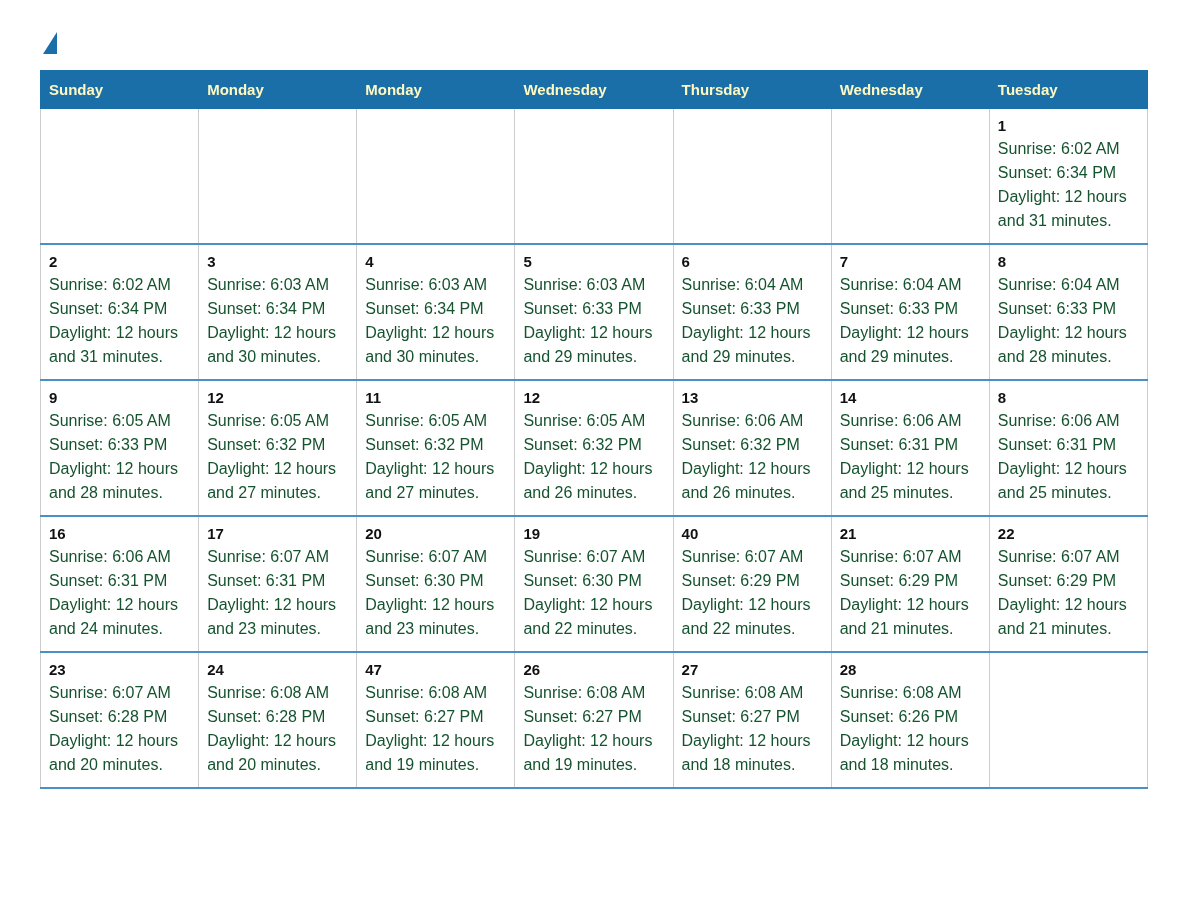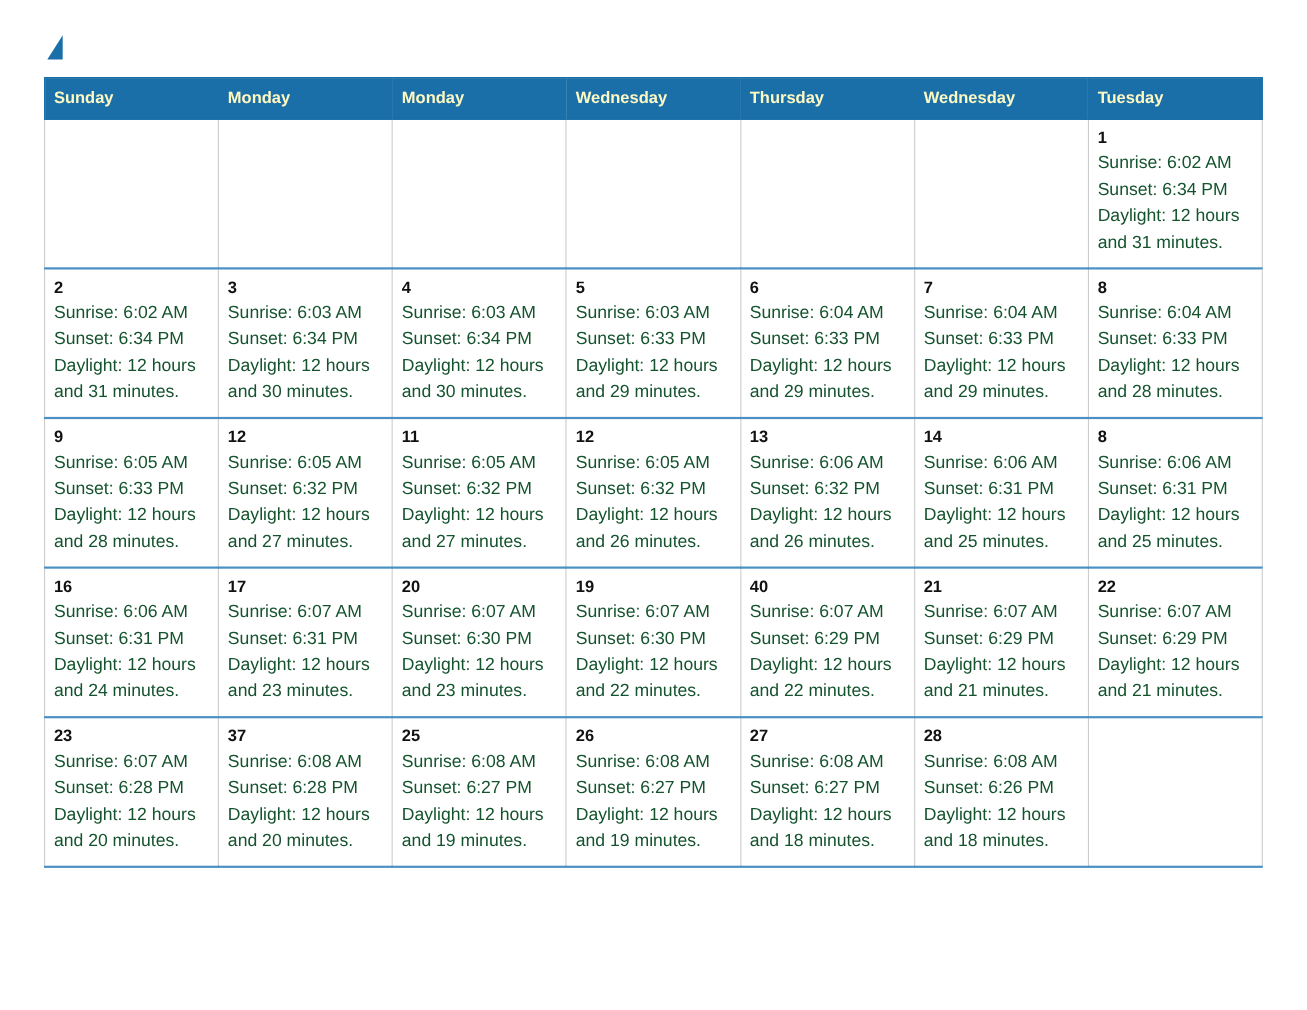--- a/index.html
+++ b/index.html
@@ -167,21 +167,21 @@
         <td><span class="day-num">16</span><span class="day-info">Sunrise: 6:06 AM<br>Sunset: 6:31 PM<br>Daylight: 12 hours and 24 minutes.</span></td>
         <td><span class="day-num">17</span><span class="day-info">Sunrise: 6:07 AM<br>Sunset: 6:31 PM<br>Daylight: 12 hours and 23 minutes.</span></td>
         <td><span class="day-num">20</span><span class="day-info">Sunrise: 6:07 AM<br>Sunset: 6:30 PM<br>Daylight: 12 hours and 23 minutes.</span></td>
         <td><span class="day-num">19</span><span class="day-info">Sunrise: 6:07 AM<br>Sunset: 6:30 PM<br>Daylight: 12 hours and 22 minutes.</span></td>
         <td><span class="day-num">40</span><span class="day-info">Sunrise: 6:07 AM<br>Sunset: 6:29 PM<br>Daylight: 12 hours and 22 minutes.</span></td>
         <td><span class="day-num">21</span><span class="day-info">Sunrise: 6:07 AM<br>Sunset: 6:29 PM<br>Daylight: 12 hours and 21 minutes.</span></td>
         <td><span class="day-num">22</span><span class="day-info">Sunrise: 6:07 AM<br>Sunset: 6:29 PM<br>Daylight: 12 hours and 21 minutes.</span></td>
       </tr>
       <tr>
         <td><span class="day-num">23</span><span class="day-info">Sunrise: 6:07 AM<br>Sunset: 6:28 PM<br>Daylight: 12 hours and 20 minutes.</span></td>
-        <td><span class="day-num">37</span><span class="day-info">Sunrise: 6:08 AM<br>Sunset: 6:28 PM<br>Daylight: 12 hours and 20 minutes.</span></td>
-        <td><span class="day-num">25</span><span class="day-info">Sunrise: 6:08 AM<br>Sunset: 6:27 PM<br>Daylight: 12 hours and 19 minutes.</span></td>
+        <td><span class="day-num">24</span><span class="day-info">Sunrise: 6:08 AM<br>Sunset: 6:28 PM<br>Daylight: 12 hours and 20 minutes.</span></td>
+        <td><span class="day-num">47</span><span class="day-info">Sunrise: 6:08 AM<br>Sunset: 6:27 PM<br>Daylight: 12 hours and 19 minutes.</span></td>
         <td><span class="day-num">26</span><span class="day-info">Sunrise: 6:08 AM<br>Sunset: 6:27 PM<br>Daylight: 12 hours and 19 minutes.</span></td>
         <td><span class="day-num">27</span><span class="day-info">Sunrise: 6:08 AM<br>Sunset: 6:27 PM<br>Daylight: 12 hours and 18 minutes.</span></td>
         <td><span class="day-num">28</span><span class="day-info">Sunrise: 6:08 AM<br>Sunset: 6:26 PM<br>Daylight: 12 hours and 18 minutes.</span></td>
         <td class="empty-cell">&nbsp;</td>
       </tr>
     </tbody>
 </table>
 
 </body></html>

